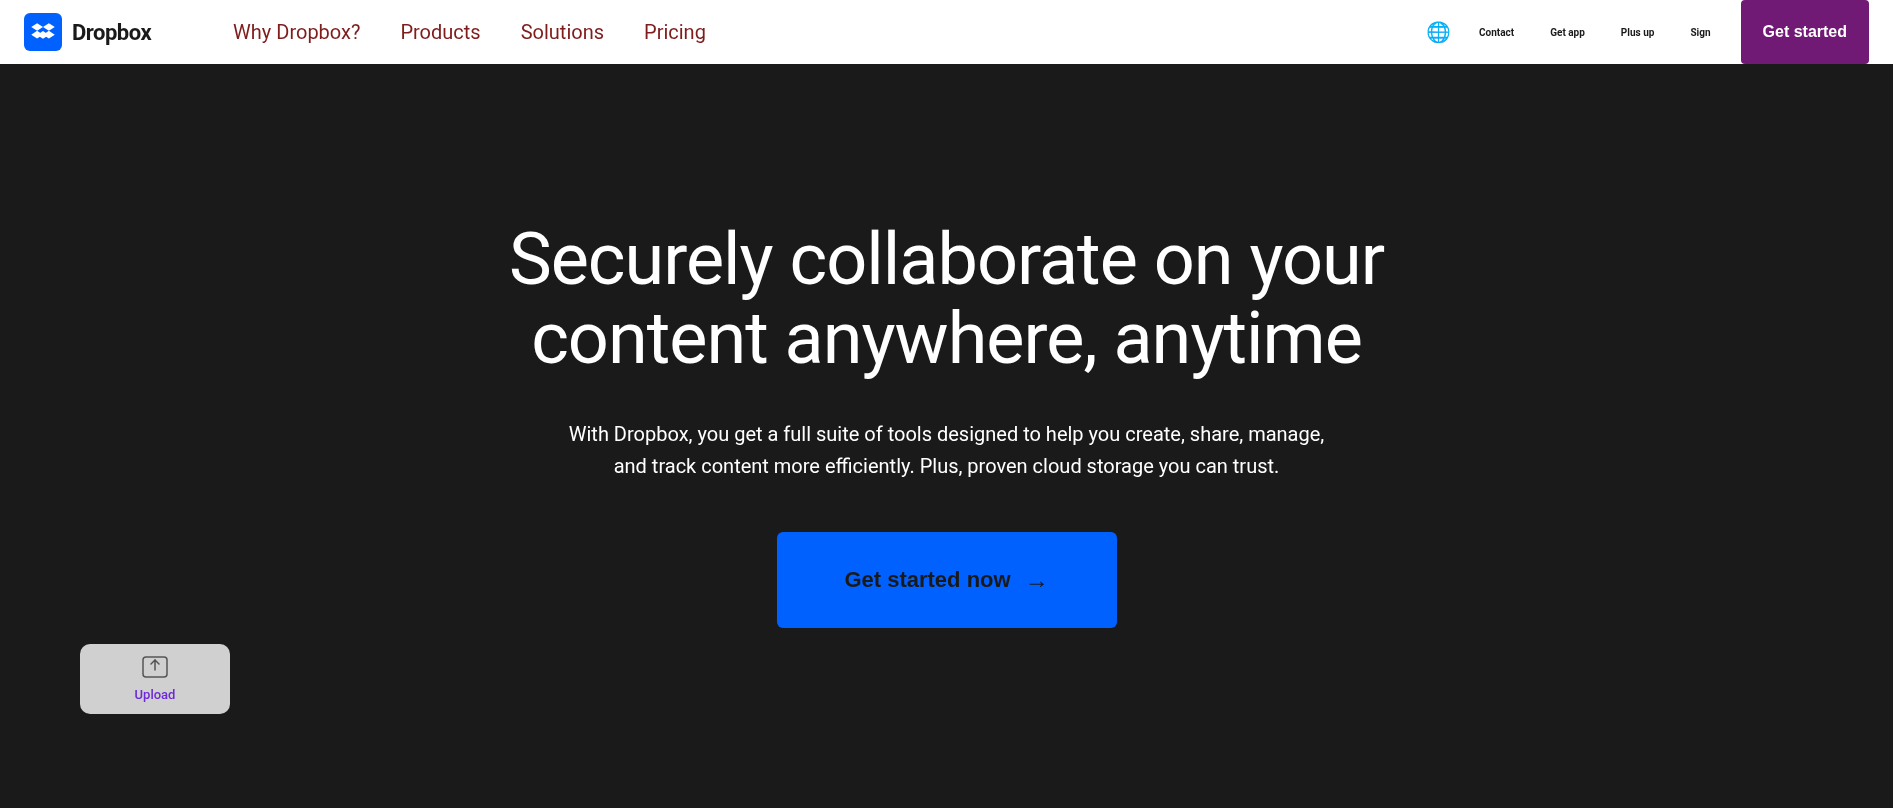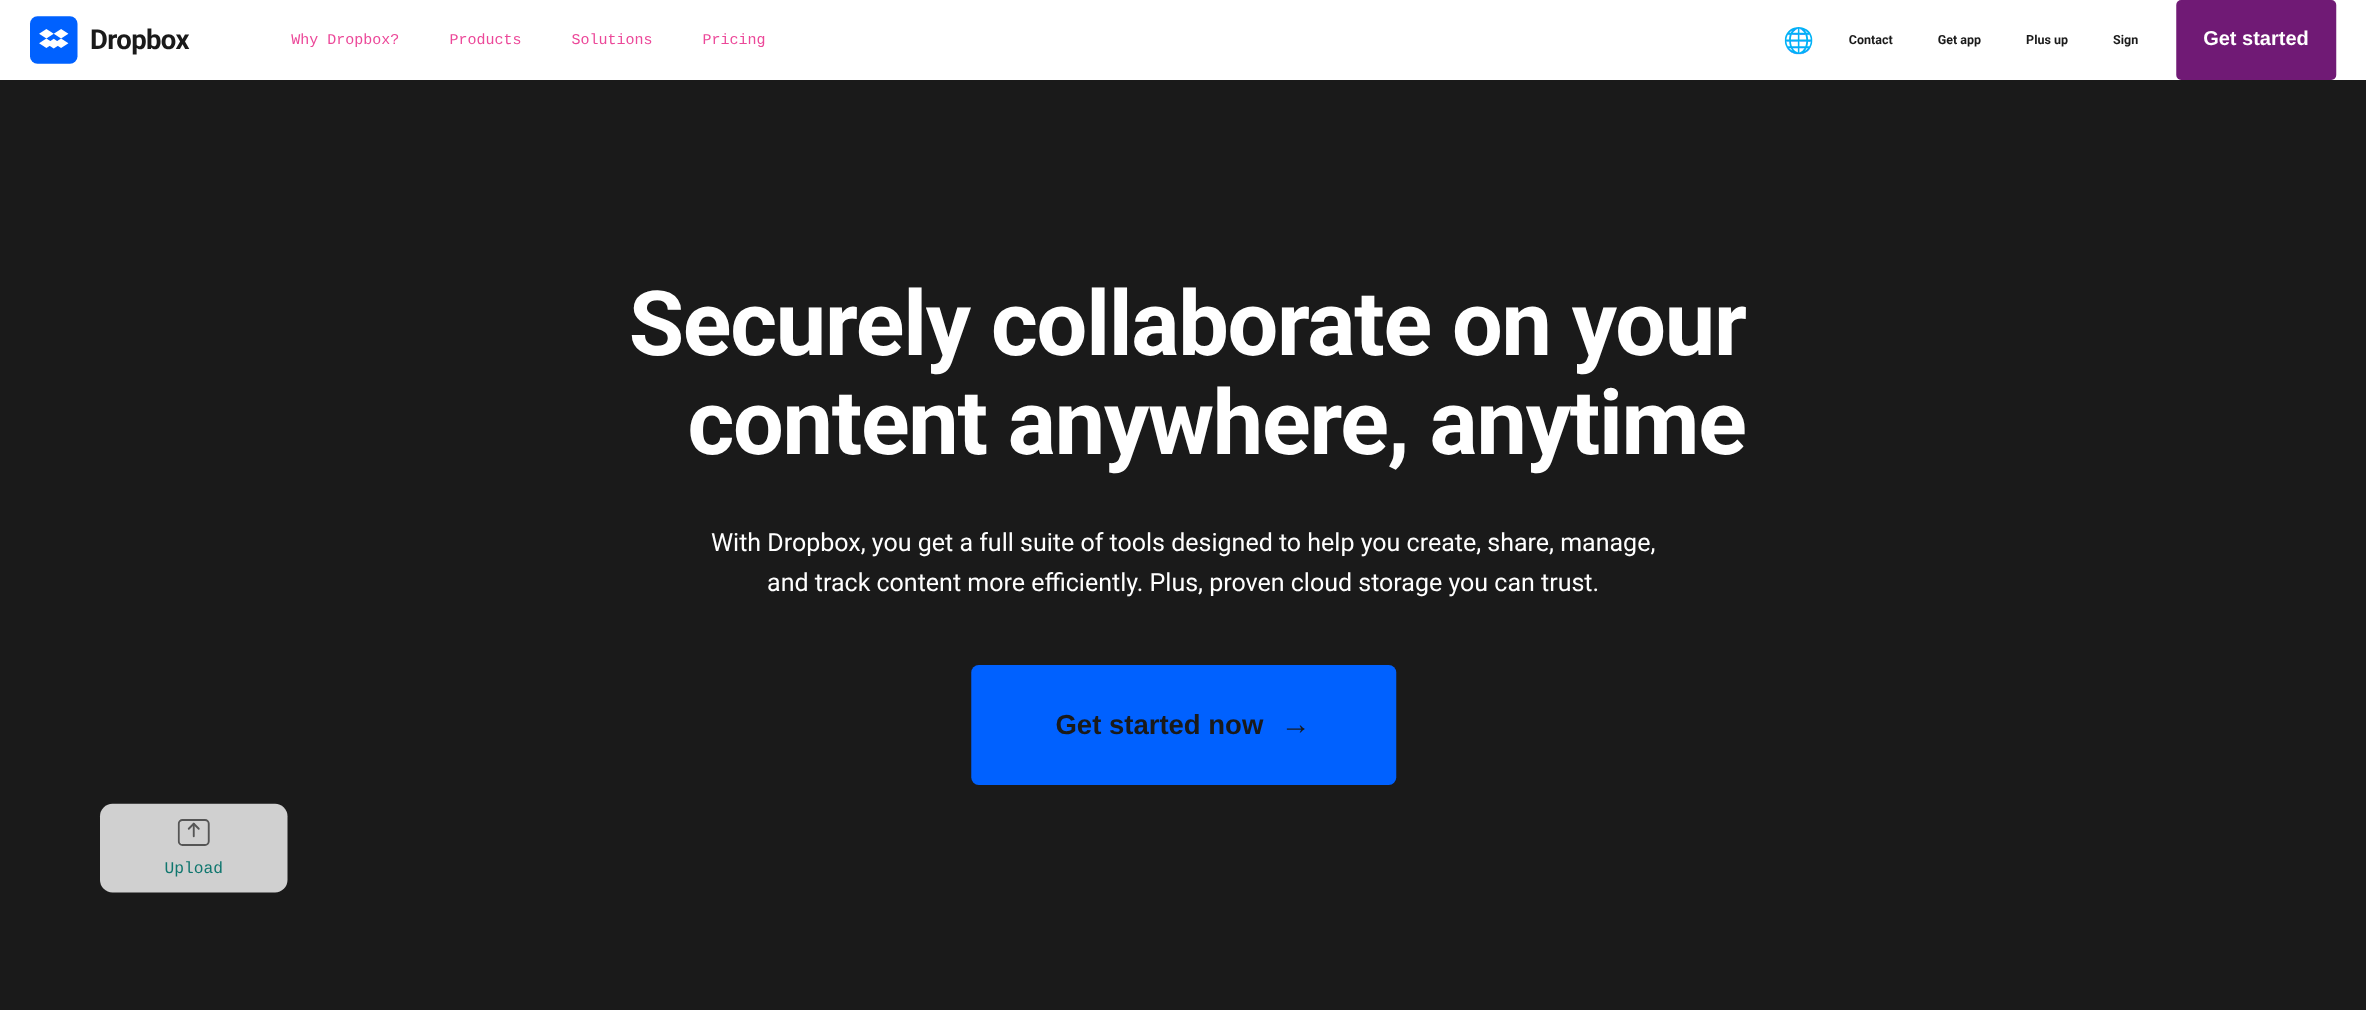--- a/index.html
+++ b/index.html
@@ -60,29 +60,28 @@
     }
 
     .navbar-nav {
       display: flex;
       align-items: center;
       gap: 4px;
       flex: 1;
     }
 
     .nav-link {
-      font-size: 12px;
-      color: #ec4899;
+      font-size: 20px;
+      color: #7f1d1d;
       text-decoration: none;
       padding: 8px 18px;
       border-radius: 4px;
       font-weight: 400;
       cursor: pointer;
       white-space: nowrap;
-      font-family: Liberation Mono, monospace;
     }
 
     .navbar-right {
       display: flex;
       align-items: center;
       gap: 8px;
       margin-left: auto;
     }
 
     .globe-btn {
@@ -132,23 +131,23 @@
       align-items: center;
       justify-content: center;
       padding: 120px 40px 80px;
       background: #1a1a1a;
       min-height: 680px;
       position: relative;
     }
 
     .hero-title {
       font-size: 72px;
-      font-weight: 700;
+      font-weight: 400;
       color: #fff;
-      text-align: right;
+      text-align: center;
       line-height: 1.1;
       max-width: 900px;
       margin-bottom: 40px;
       letter-spacing: -1px;
     }
 
     .hero-subtitle {
       font-size: 20px;
       color: #ffffff;
       text-align: center;
@@ -193,23 +192,22 @@
       width: 150px;
     }
 
     .upload-icon {
       font-size: 22px;
       color: #555;
     }
 
     .upload-label {
       font-size: 13px;
-      color: #0f766e;
+      color: #6d28d9;
       font-weight: 500;
-      font-family: Liberation Mono, monospace;
     }
   </style>
 </head>
 <body>
 
 <nav class="navbar">
   <div class="navbar-logo-area">
     <div class="dropbox-icon">
       <svg viewBox="0 0 40 34" fill="white" xmlns="http://www.w3.org/2000/svg">
         <path d="M10 2L0 8.5L10 15L20 8.5L10 2Z"></path>

